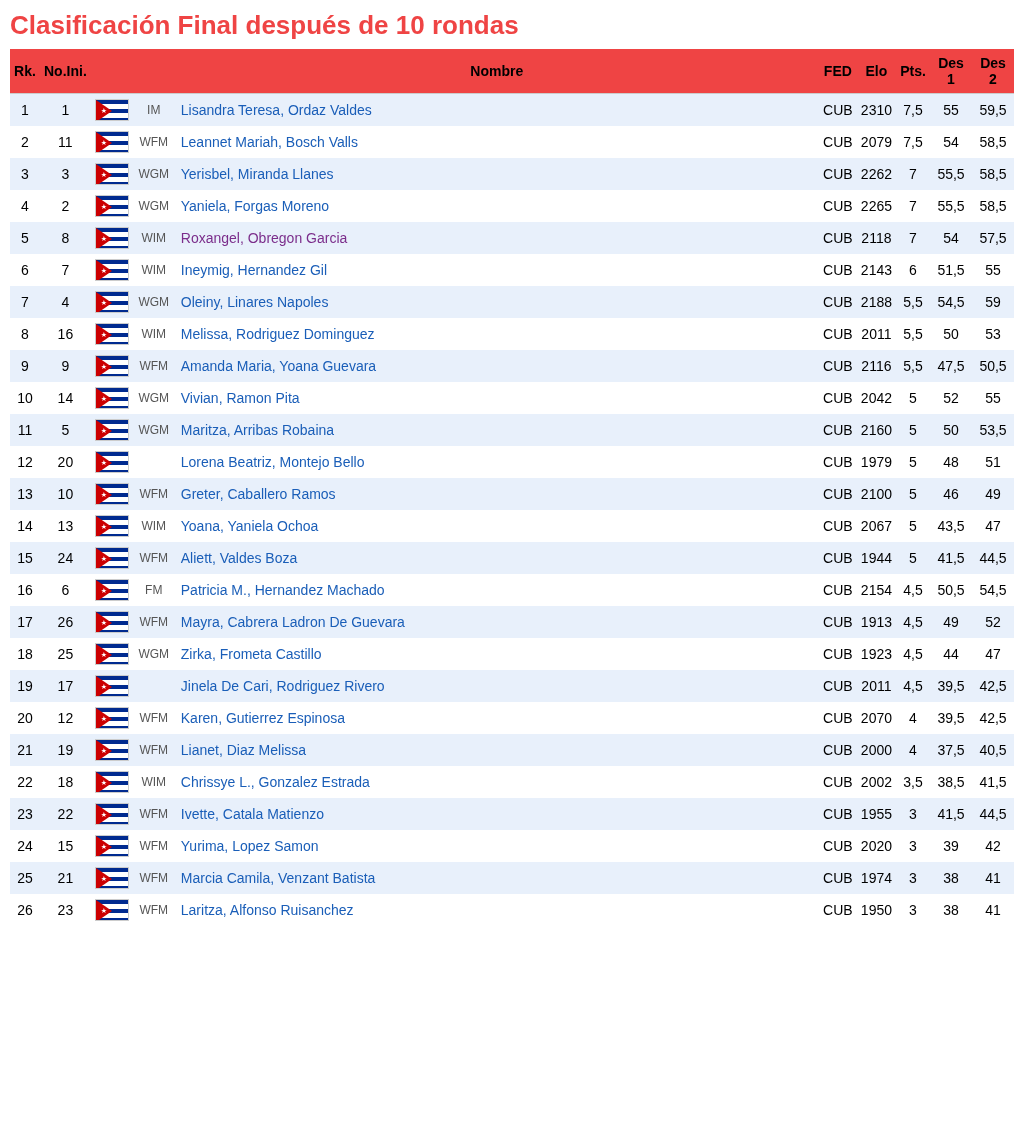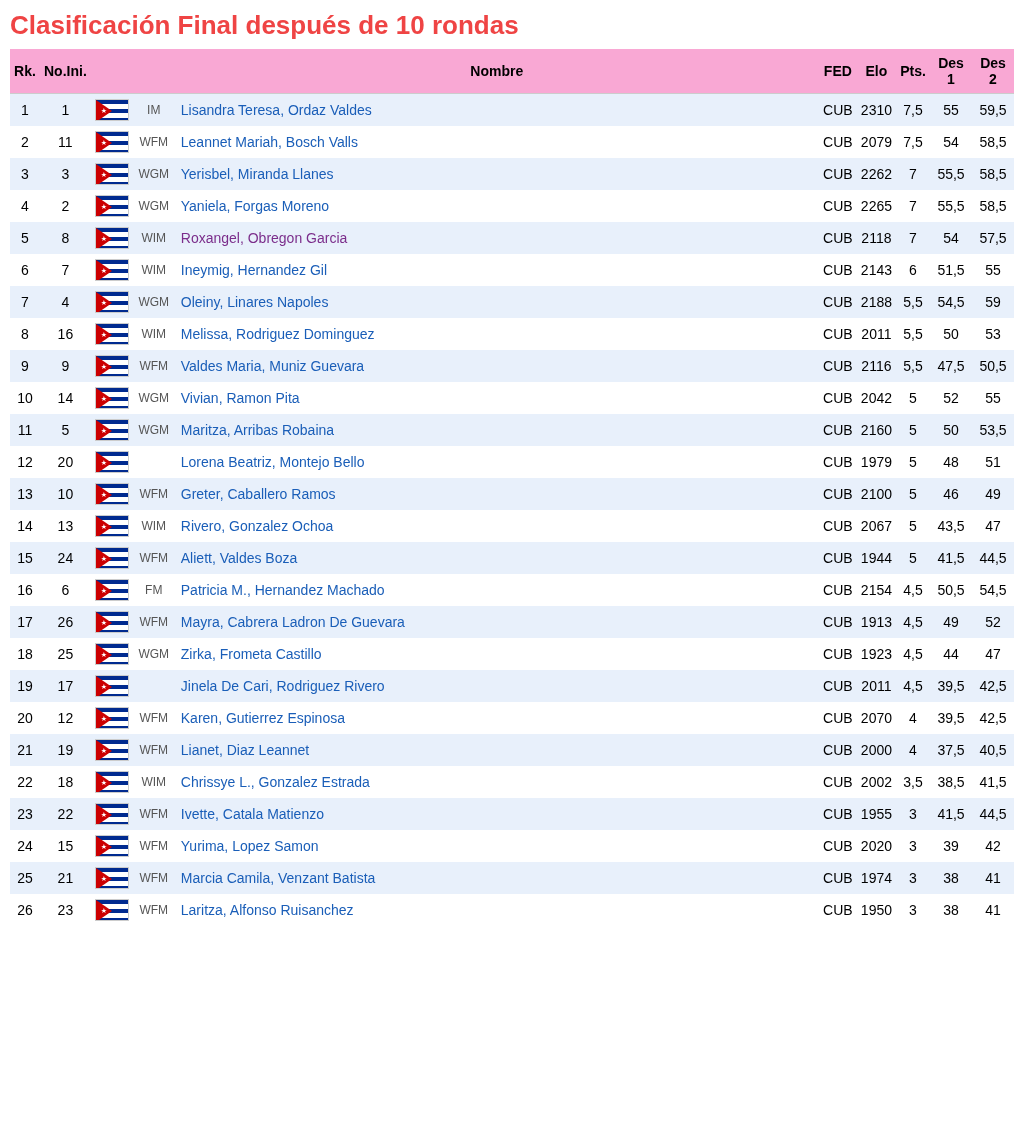--- a/index.html
+++ b/index.html
@@ -14,21 +14,21 @@
       font-weight: bold;
       margin-bottom: 8px;
       color: #ef4444;
     }
     table {
       width: 100%;
       border-collapse: collapse;
       font-size: 14px;
     }
     thead tr {
-      background: #f9a8d4;
+      background: #ef4444;
     }
     thead th {
       padding: 6px 4px;
       text-align: center;
       font-weight: bold;
       color: #000;
       border-bottom: 1px solid #ccc;
     }
     thead th.nombre-col {
     }
@@ -261,21 +261,21 @@
       </tr>
       <tr>
         <td>9</td>
         <td>9</td>
         <td class="flag-cell"><div class="cuba-flag">
     <div class="stripes"></div>
     <div class="triangle"></div>
     <span class="star">★</span>
   </div></td>
         <td class="title-col" style="color: rgb(85, 85, 85); font-size: 12px;">WFM</td>
-        <td class="nombre-cell"><a href="#" class="player-link">Valdes Maria, Muniz Guevara</a></td>
+        <td class="nombre-cell"><a href="#" class="player-link">Amanda Maria, Yoana Guevara</a></td>
         <td>CUB</td>
         <td>2116</td>
         <td>5,5</td>
         <td>47,5</td>
         <td>50,5</td>
       </tr>
       <tr>
         <td>10</td>
         <td>14</td>
         <td class="flag-cell"><div class="cuba-flag">
@@ -341,21 +341,21 @@
       </tr>
       <tr>
         <td>14</td>
         <td>13</td>
         <td class="flag-cell"><div class="cuba-flag">
     <div class="stripes"></div>
     <div class="triangle"></div>
     <span class="star">★</span>
   </div></td>
         <td class="title-col" style="color: rgb(85, 85, 85); font-size: 12px;">WIM</td>
-        <td class="nombre-cell"><a href="#" class="player-link">Rivero, Gonzalez Ochoa</a></td>
+        <td class="nombre-cell"><a href="#" class="player-link">Yoana, Yaniela Ochoa</a></td>
         <td>CUB</td>
         <td>2067</td>
         <td>5</td>
         <td>43,5</td>
         <td>47</td>
       </tr>
       <tr>
         <td>15</td>
         <td>24</td>
         <td class="flag-cell"><div class="cuba-flag">
@@ -453,21 +453,21 @@
       </tr>
       <tr>
         <td>21</td>
         <td>19</td>
         <td class="flag-cell"><div class="cuba-flag">
     <div class="stripes"></div>
     <div class="triangle"></div>
     <span class="star">★</span>
   </div></td>
         <td class="title-col" style="color: rgb(85, 85, 85); font-size: 12px;">WFM</td>
-        <td class="nombre-cell"><a href="#" class="player-link">Lianet, Diaz Leannet</a></td>
+        <td class="nombre-cell"><a href="#" class="player-link">Lianet, Diaz Melissa</a></td>
         <td>CUB</td>
         <td>2000</td>
         <td>4</td>
         <td>37,5</td>
         <td>40,5</td>
       </tr>
       <tr>
         <td>22</td>
         <td>18</td>
         <td class="flag-cell"><div class="cuba-flag">

